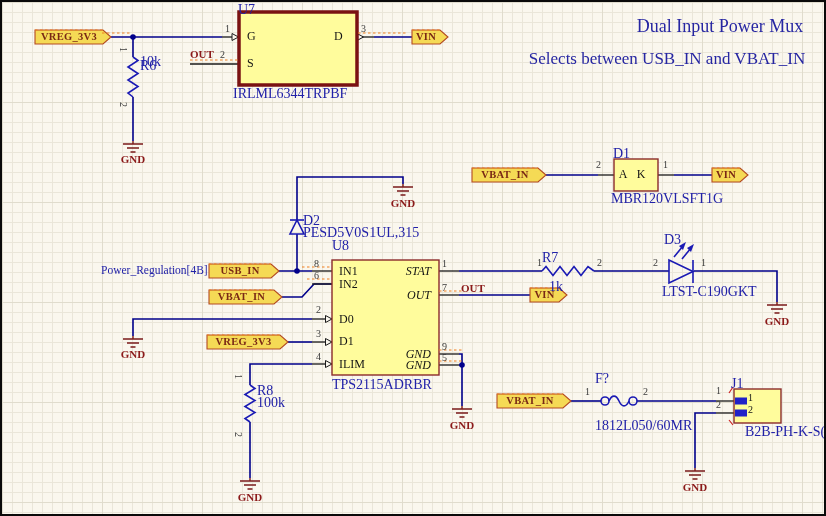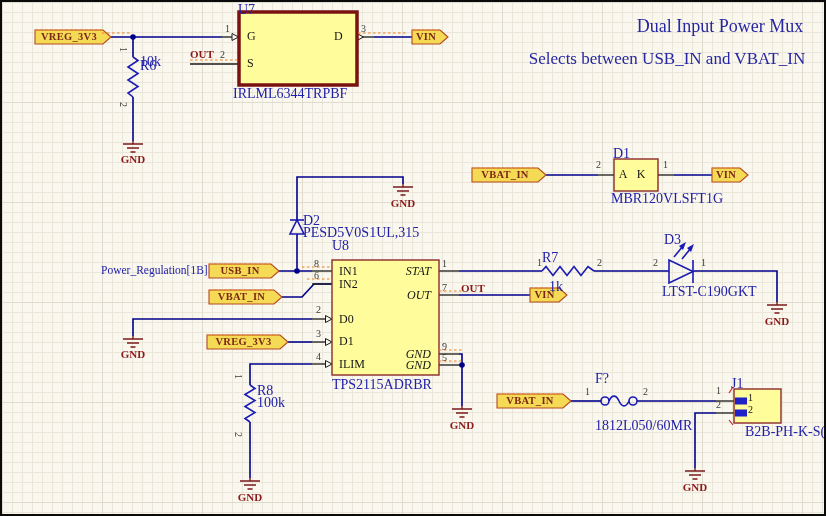--- a/index.html
+++ b/index.html
@@ -175,21 +175,21 @@
 <span class="t portlbl" style="left:33px;top:29px;width:68px;">VREG_3V3</span>
 <span class="t portlbl" style="left:410px;top:29px;width:28px;">VIN</span>
 <span class="t portlbl" style="left:470px;top:167px;width:66px;">VBAT_IN</span>
 <span class="t portlbl" style="left:710px;top:167px;width:28px;">VIN</span>
 <span class="t portlbl" style="left:207px;top:263px;width:62px;">USB_IN</span>
 <span class="t portlbl" style="left:207px;top:289px;width:65px;">VBAT_IN</span>
 <span class="t portlbl" style="left:205px;top:334px;width:73px;">VREG_3V3</span>
 <span class="t portlbl" style="left:528px;top:287px;width:29px;">VIN</span>
 <span class="t portlbl" style="left:495px;top:393px;width:66px;">VBAT_IN</span>
 
-<span class="t blue" style="left:99px;top:262px;font-size:11.5px;">Power_Regulation[1B]</span>
+<span class="t blue" style="left:99px;top:262px;font-size:11.5px;">Power_Regulation[4B]</span>
 
 <span class="t blue" style="left:236px;top:0px;">U7</span>
 <span class="t blue" style="left:231px;top:84px;">IRLML6344TRPBF</span>
 <span class="t pname" style="left:245px;top:28px;">G</span>
 <span class="t pname" style="left:245px;top:55px;">S</span>
 <span class="t pname" style="left:332px;top:28px;">D</span>
 <span class="t pnum" style="left:223px;top:21px;">1</span>
 <span class="t pnum" style="left:218px;top:47px;">2</span>
 <span class="t pnum" style="left:359px;top:21px;">3</span>
 <span class="t dred" style="left:188px;top:46px;">OUT</span>

